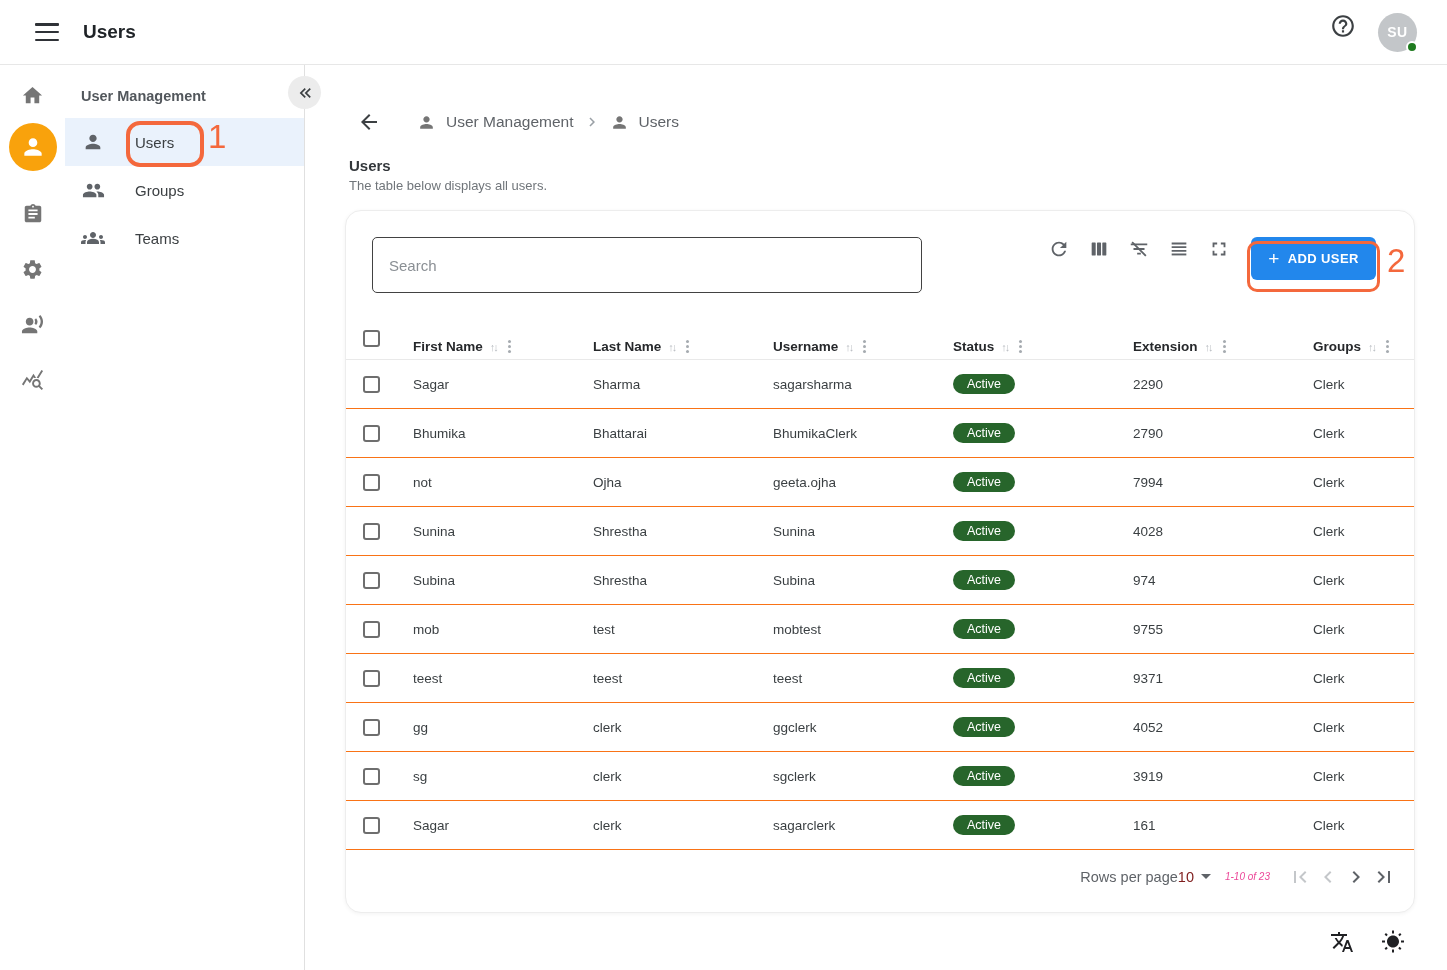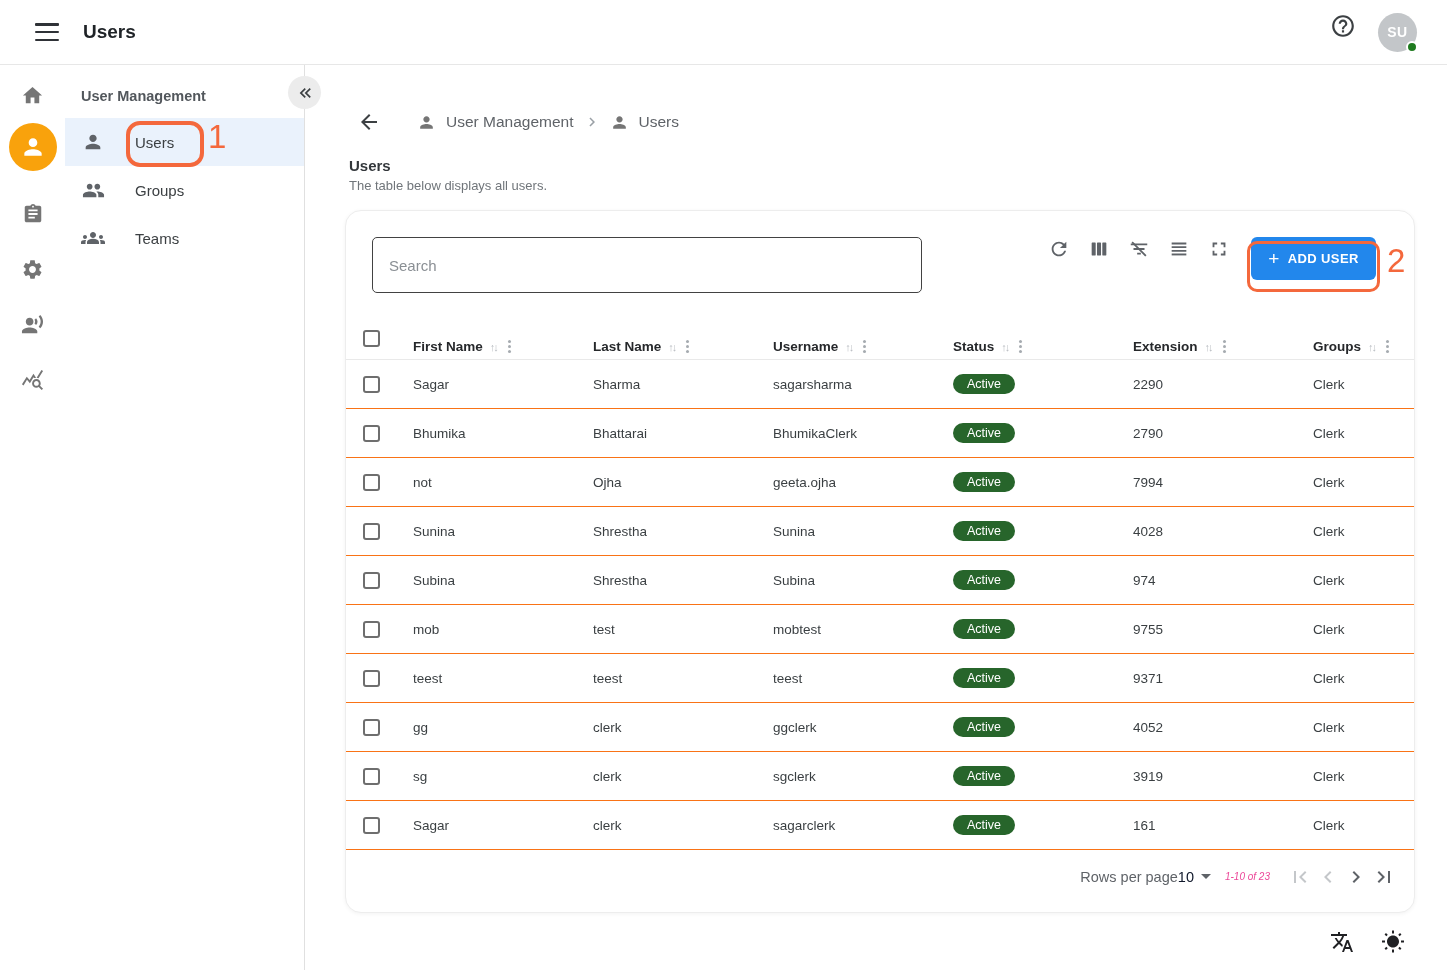--- a/index.html
+++ b/index.html
@@ -62,21 +62,21 @@
   .trow { height:49px; border-bottom:1px solid #f97316; }
   .cell { padding-left:17px; font-size:13.5px; color:#3a3f42; }
   .cb-cell { display:flex; justify-content:center; padding-left:0; }
   .cb { width:17px; height:17px; border:2px solid #6e6e6e; border-radius:3px; background:#fff; cursor:pointer; display:inline-block; }
   .badge { display:inline-block; background:#27652b; color:#fff; font-size:12.5px; padding:3px 14px; border-radius:15px; }
 
   
   .tfoot { height:53px; display:flex; align-items:center; justify-content:flex-end; padding-right:16px; gap:0; }
   .rpp-label { font-size:14.5px; color:#5f6368; }
   .rpp-select { display:flex; align-items:center; gap:7px; cursor:pointer; margin-right:14px; }
-  .rpp-value { font-size:14.5px; color:#0f172a; }
+  .rpp-value { font-size:14.5px; color:#7f1d1d; }
   .caret { width:0; height:0; border-left:5px solid transparent; border-right:5px solid transparent; border-top:5px solid #5f6368; }
   .range { font-size:10px; color:#ec4899; margin-right:16px;font-style:italic; }
   .pg-btn { width:28px; height:28px; }
 
   
   .corner-icons { position:absolute; left:1330px; top:930px; display:flex; gap:27px; }
 
   
   .anno { position:absolute; border:4px solid #f4683c; border-radius:14px; pointer-events:none; z-index:10; }
   .anno-num { position:absolute; color:#f4683c; font-size:33px; font-weight:400; pointer-events:none; z-index:10; font-family:"Liberation Sans",sans-serif; }

